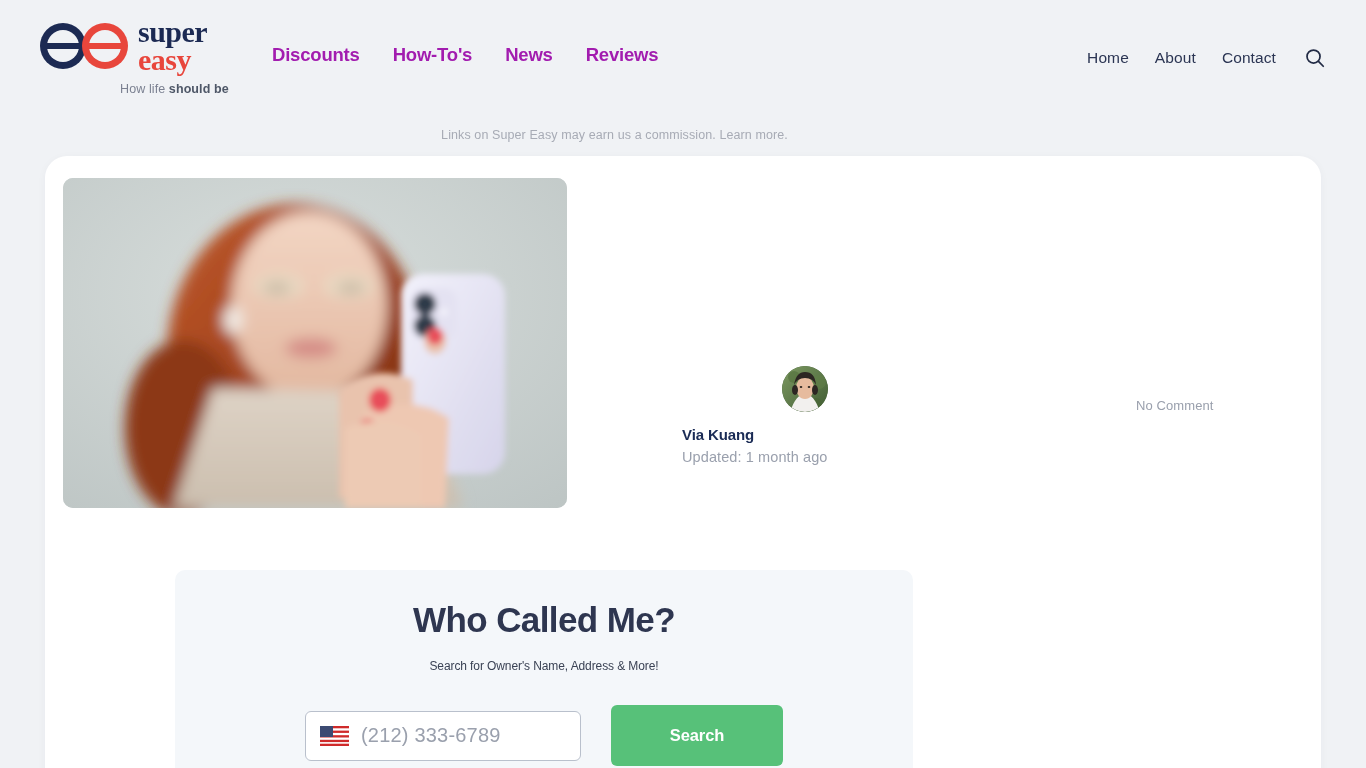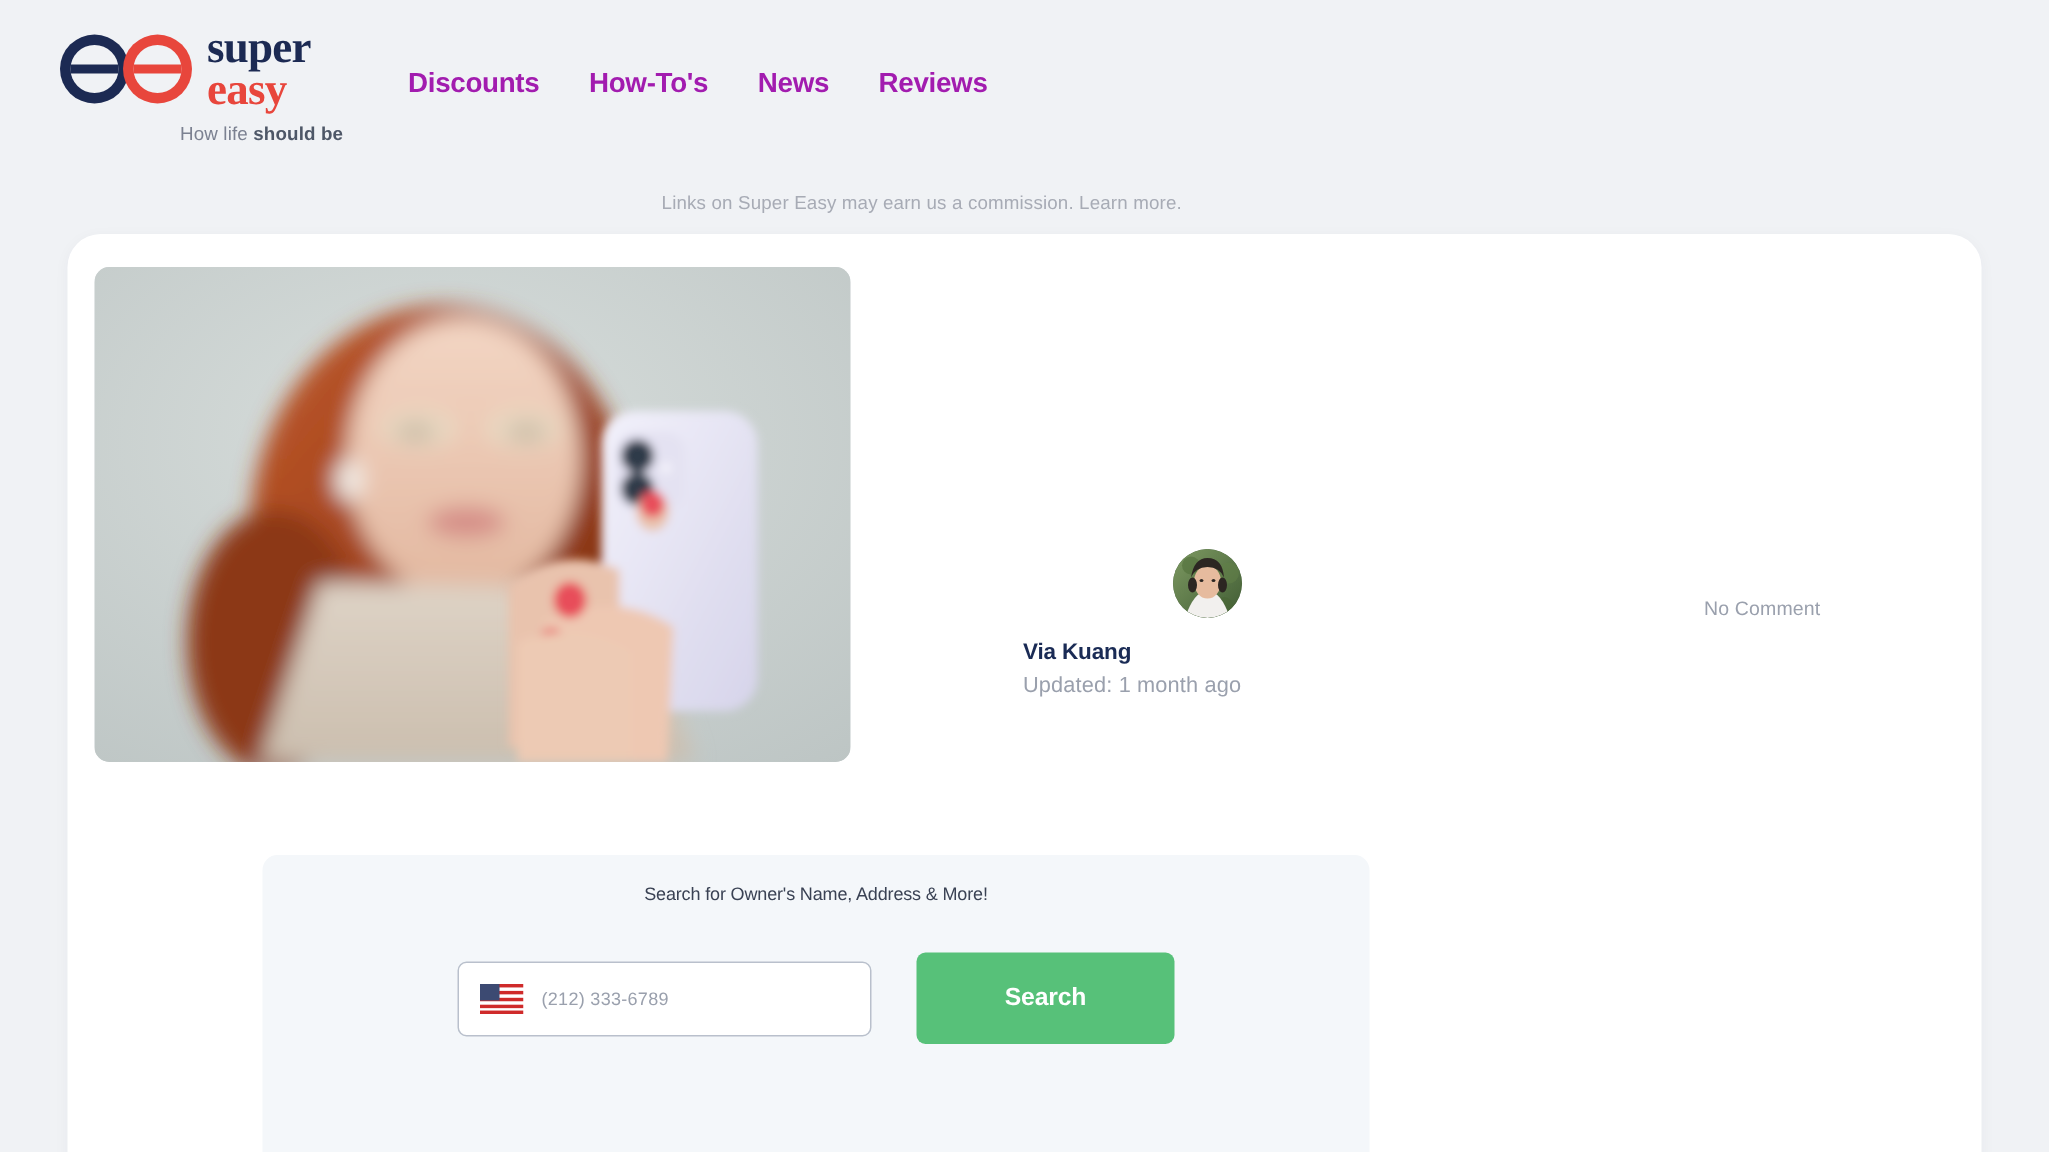--- a/index.html
+++ b/index.html
@@ -147,21 +147,21 @@
     margin-top: 32px;
     display: flex; justify-content: center; align-items: center; gap: 30px;
   }
   .phone-input {
     width: 276px; height: 50px;
     background: #ffffff; border: 1px solid #b9c0cc; border-radius: 6px;
     display: flex; align-items: center; padding-left: 14px; gap: 12px;
     cursor: text;
   }
   .flag-ico { display: block; width: 29px; height: 20px; flex: 0 0 29px; }
-  .phone-ph { font-size: 12px; color: #9aa0ad; letter-spacing: 0.2px; }
+  .phone-ph { font-size: 20px; color: #9aa0ad; letter-spacing: 0.2px; }
   .search-btn {
     width: 172px; height: 61px;
     background: #57c179; border: none; border-radius: 6px;
     color: #ffffff; font-size: 16.5px; font-weight: 700;
     font-family: "Liberation Sans", sans-serif;
     letter-spacing: -0.1px; cursor: pointer;
   }
 </style>
 </head>
 <body>
@@ -182,20 +182,31 @@
     <div class="logo-tagline"><span>How life </span><b>should be</b></div>
   </div>
 
   <nav class="nav-left">
     <a href="#">Discounts</a>
     <a href="#">How-To's</a>
     <a href="#">News</a>
     <a href="#">Reviews</a>
   </nav>
 
+  <nav class="nav-right">
+    <a href="#">Home</a>
+    <a href="#">About</a>
+    <a href="#">Contact</a>
+    <span class="search-ico">
+      <svg viewBox="0 0 24 24" fill="none" stroke="#222b45" stroke-width="1.9" stroke-linecap="round">
+        <circle cx="10.4" cy="10.4" r="7.1"></circle>
+        <line x1="15.8" y1="15.8" x2="21" y2="21"></line>
+      </svg>
+    </span>
+  </nav>
 </div>
 
 <div class="disclaimer">Links on Super Easy may earn us a commission. Learn more.</div>
 
 <div class="card">
 
   <div class="hero">
     <svg viewBox="0 0 504 330" preserveAspectRatio="xMidYMid slice">
       <defs>
         <radialGradient id="bg" cx="45%" cy="35%" r="85%">
@@ -287,20 +298,21 @@
     </div>
     <div class="byline-text">
       <div class="author">Via Kuang</div>
       <div class="updated">Updated: 1 month ago</div>
     </div>
   </div>
 
   <div class="no-comment">No Comment</div>
 
   <div class="widget">
+    <div class="widget-title">Who Called Me?</div>
     <div class="widget-sub">Search for Owner's Name, Address &amp; More!</div>
     <div class="widget-form">
       <div class="phone-input">
         <span class="flag-ico">
           <svg viewBox="0 0 29 20">
             <rect width="29" height="20" fill="#ffffff"></rect>
             <g fill="#cf2a2a">
               <rect y="0" width="29" height="2.3"></rect>
               <rect y="4.6" width="29" height="2.3"></rect>
               <rect y="9.2" width="29" height="2.3"></rect>

